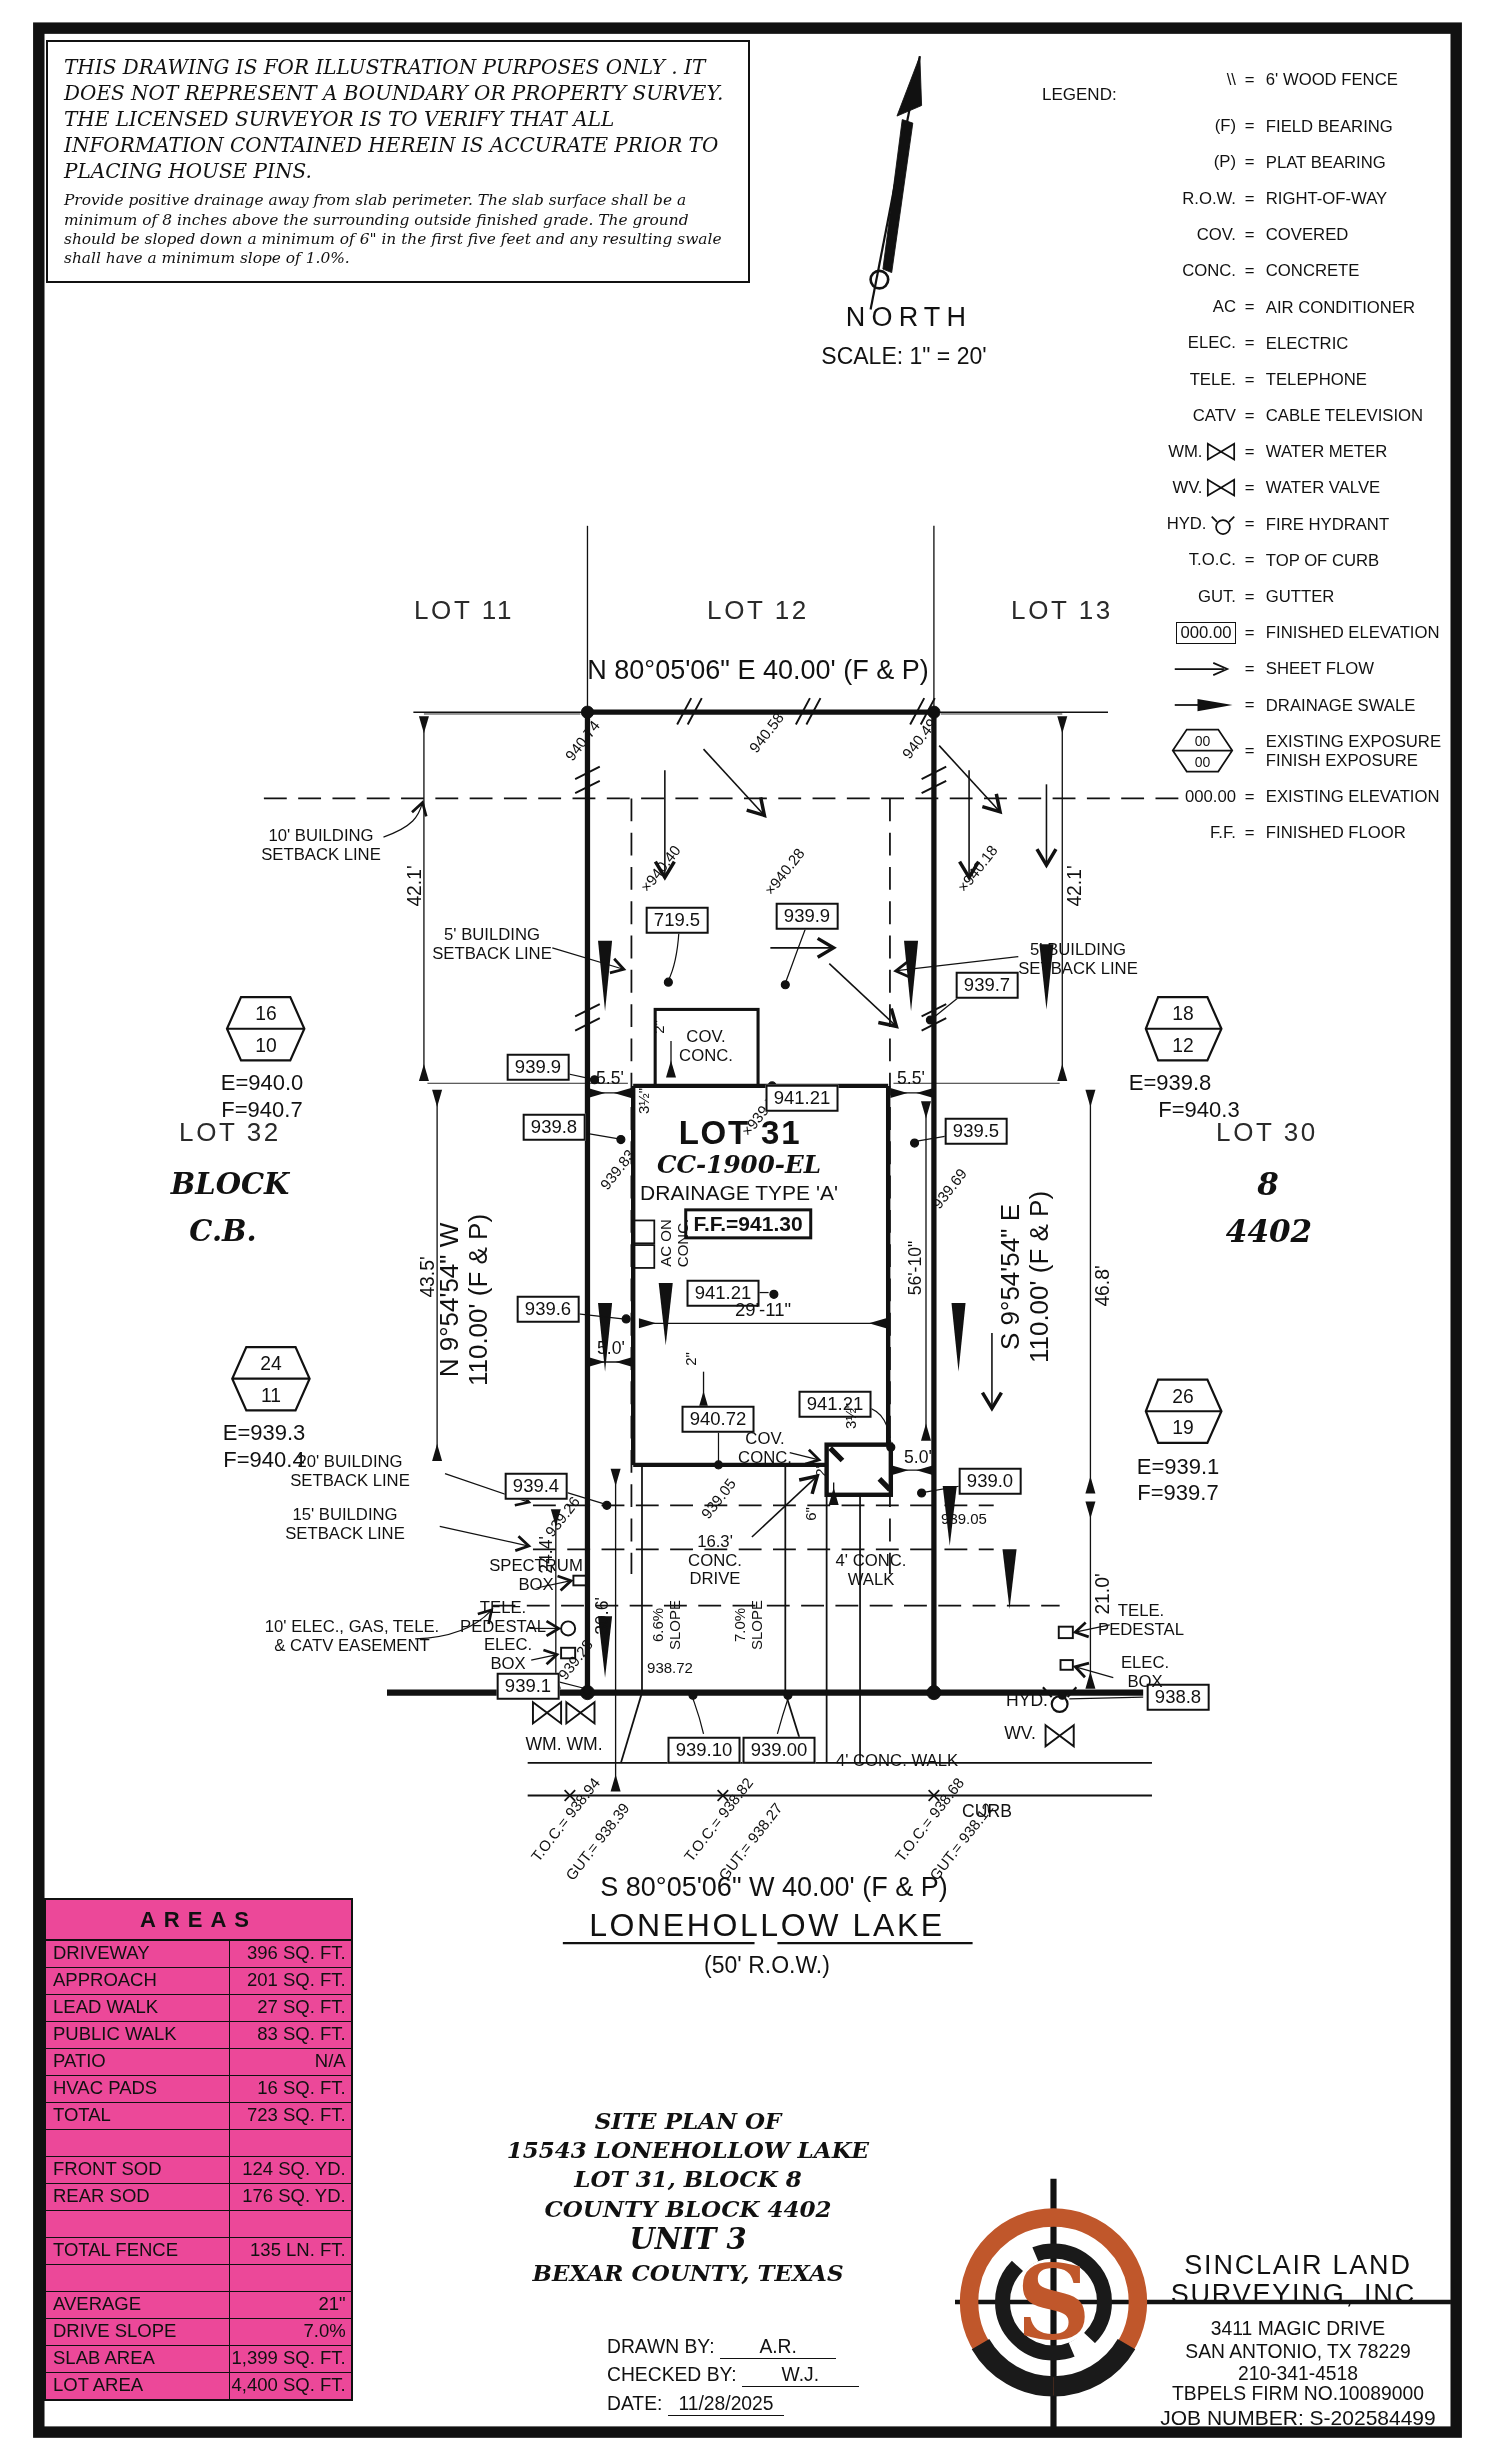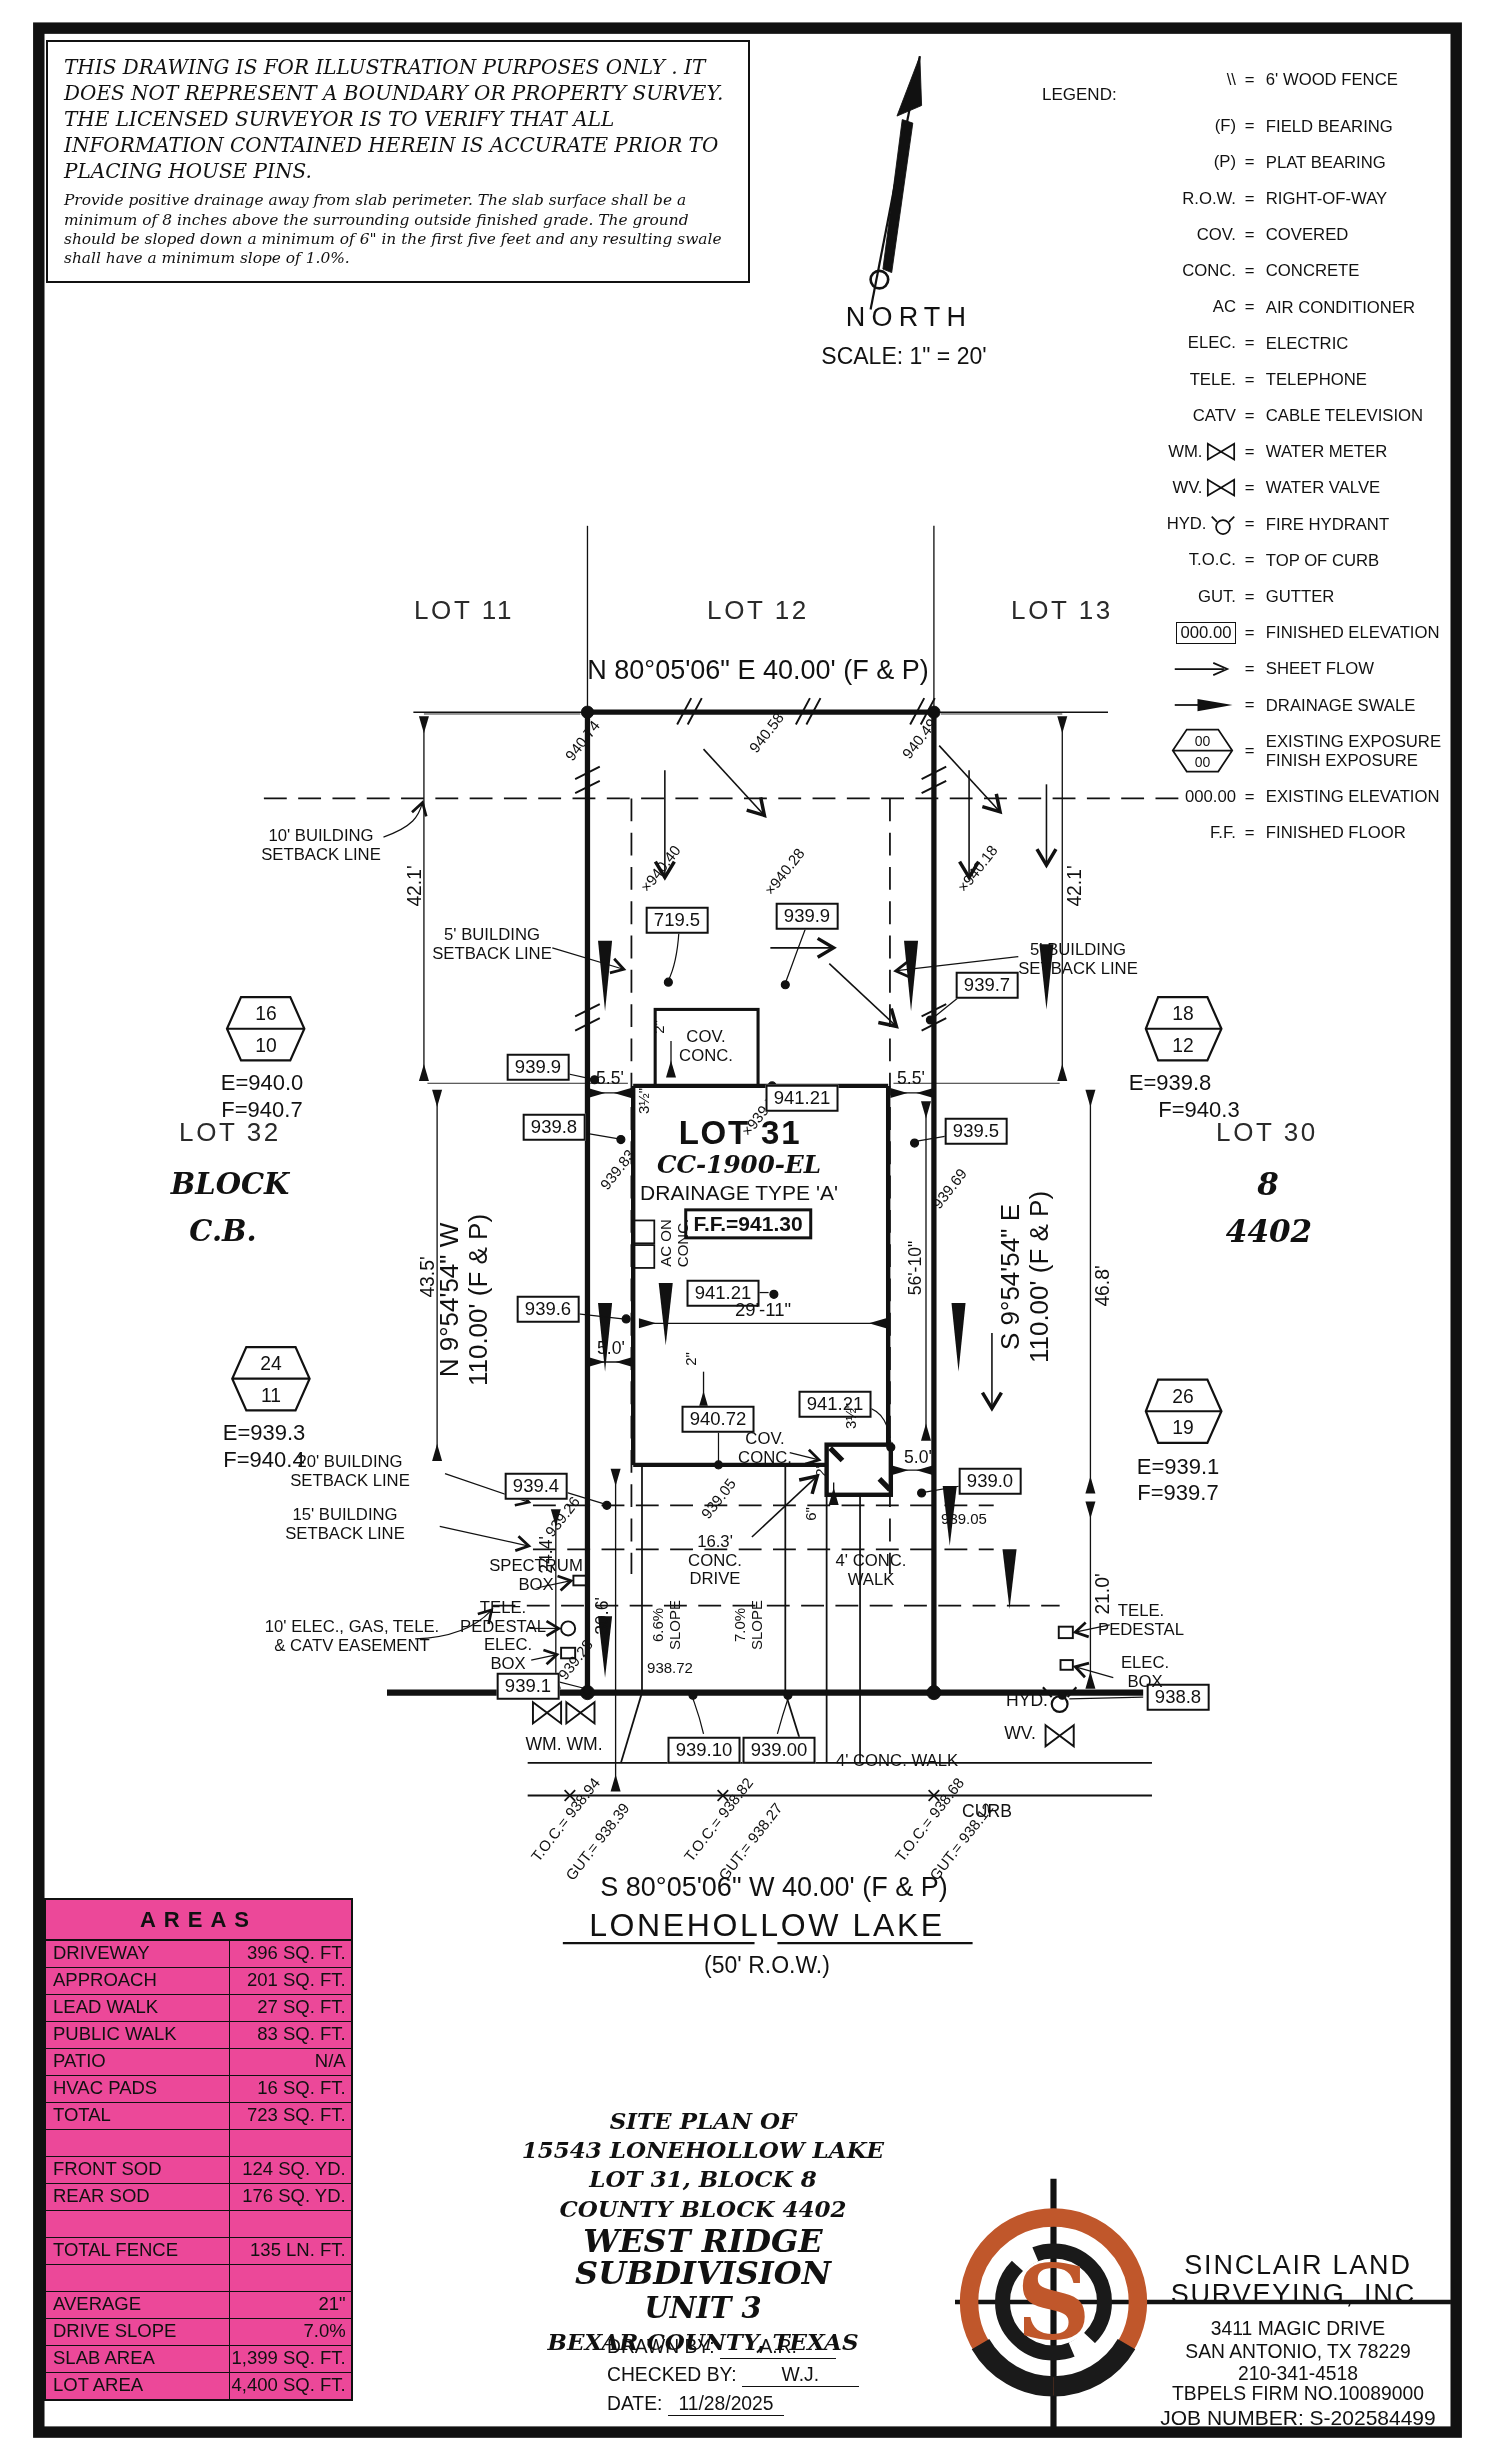--- a/index.html
+++ b/index.html
@@ -32,21 +32,21 @@
   .ld{font-size:16.7px;line-height:1.15;}
   .lsbox{border:1.8px solid #111;padding:0 3.5px;}
   #areas{position:absolute;left:44px;top:1898px;width:305px;border:2.6px solid #111;background:#ec4899;}
   #areas .ti{height:39px;line-height:39px;text-align:center;font-weight:bold;
              font-size:22px;letter-spacing:8px;border-bottom:2.6px solid #111;}
   .ar{display:flex;height:26px;border-bottom:1.8px solid #111;}
   .ar:last-child{border-bottom:none;}
   .al{flex:1;padding-left:7px;font-size:18.5px;line-height:24.6px;overflow:hidden;}
   .av{width:116px;text-align:right;padding-right:5.3px;font-size:18.5px;line-height:24.6px;
       border-left:1.8px solid #111;}
-  #titleblock{position:absolute;left:457px;top:2109px;width:492px;text-align:center;
+  #titleblock{position:absolute;left:442px;top:2109px;width:492px;text-align:center;
               font-family:"DejaVu Serif",serif;font-style:italic;font-weight:bold;}
   #titleblock div{line-height:1.0;}
   #drawnblock{position:absolute;left:607px;top:2336px;width:317px;font-size:19.3px;}
   #drawnblock .row{margin-bottom:5.3px;}
   #drawnblock .val{display:inline-block;min-width:106px;text-align:center;
                    border-bottom:1.8px solid #111;padding:0 5.3px;}
   #companytext div{position:absolute;transform:translate(-50%,-50%);white-space:nowrap;}
 </style>
 </head>
 <body>
@@ -634,21 +634,20 @@
         <span class="al">LOT AREA</span>
         <span class="av">4,400 SQ. FT.</span>
       </div>
 </div>
 
 <div id="titleblock">
   <div style="font-size:23px;">SITE PLAN OF</div>
   <div style="font-size:23px;margin-top:6.2px;">15543 LONEHOLLOW LAKE</div>
   <div style="font-size:23px;margin-top:6.2px;">LOT 31, BLOCK 8</div>
   <div style="font-size:23px;margin-top:6.2px;">COUNTY BLOCK 4402</div>
-  <div style="font-size:32px;margin-top:5.3px;">WEST RIDGE SUBDIVISION</div>
   <div style="font-size:29px;margin-top:5.3px;">UNIT 3</div>
   <div style="font-size:23px;margin-top:7px;">BEXAR COUNTY, TEXAS</div>
 </div>
 <div id="drawnblock">
   <div class="row"><span>DRAWN BY:</span>
     <span class="val">A.R.</span></div>
   <div class="row"><span>CHECKED BY:</span>
     <span class="val">W.J.</span></div>
   <div class="row"><span>DATE:</span>
     <span class="val">11/28/2025</span></div>

